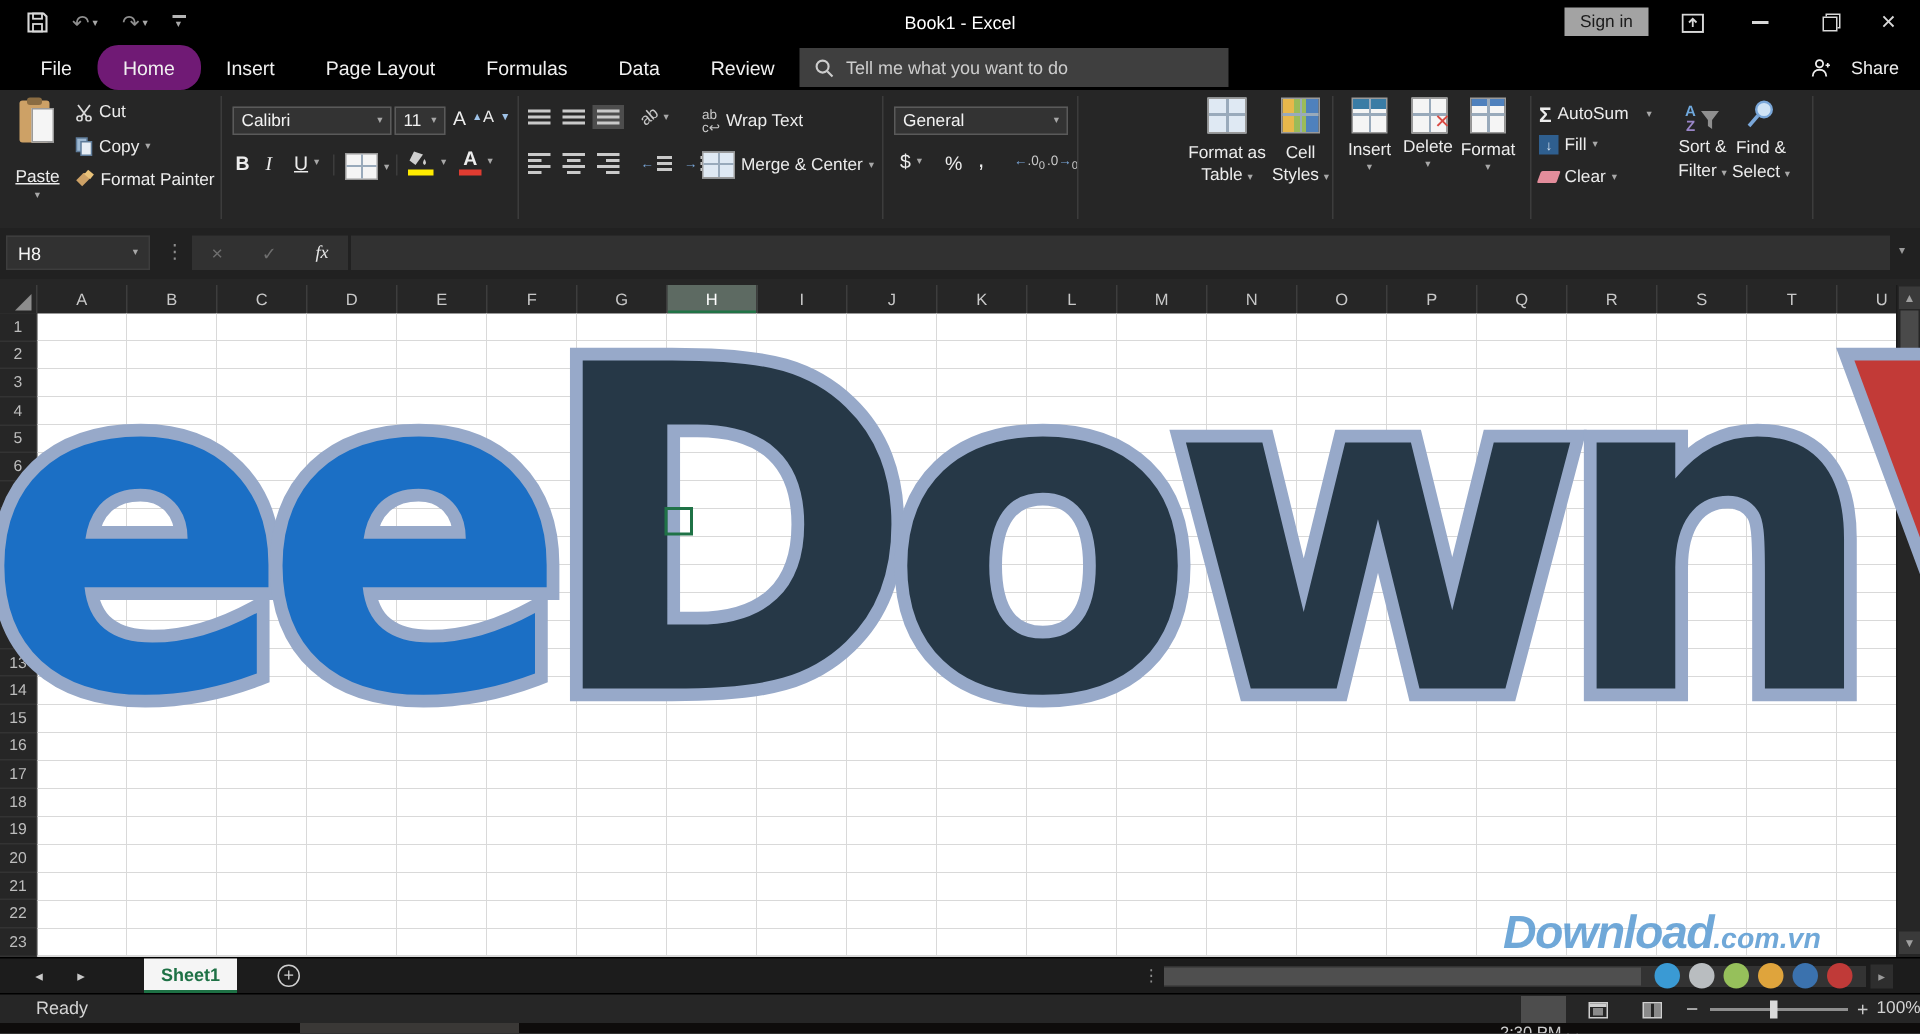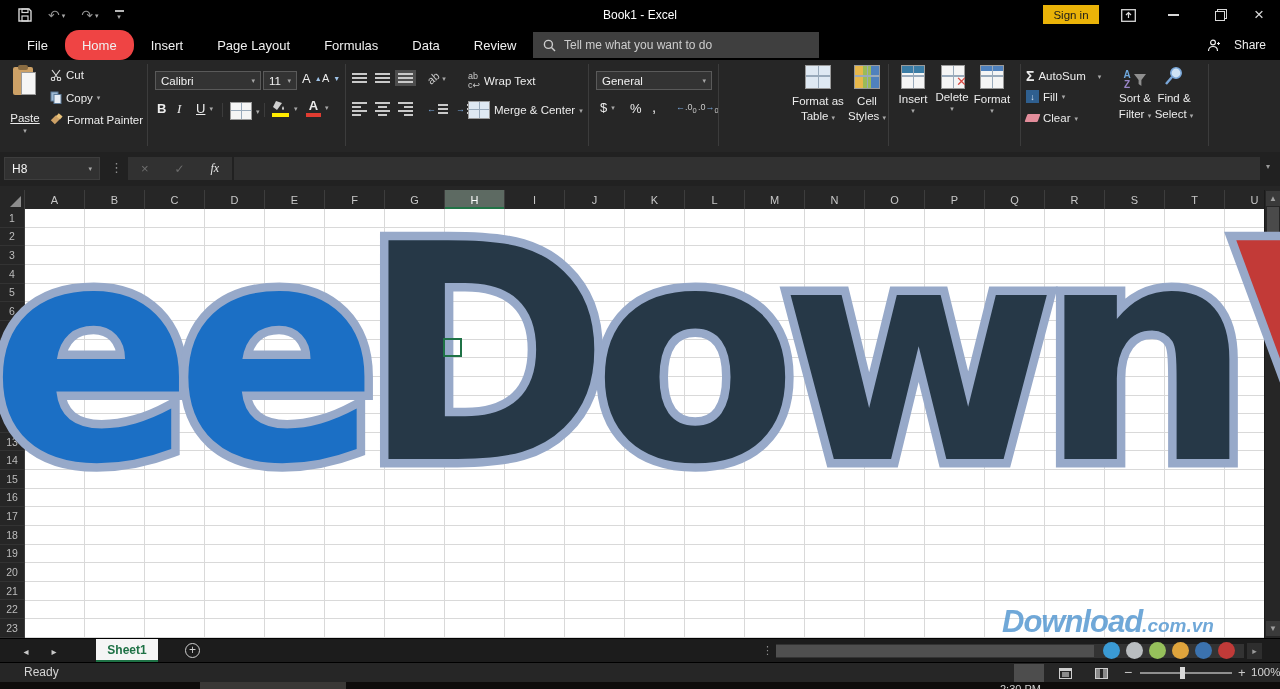--- a/index.html
+++ b/index.html
@@ -7,28 +7,28 @@
        font-family:"Liberation Sans","DejaVu Sans",sans-serif;color:#ececec;
        -webkit-user-select:none;user-select:none;}
   .abs{position:absolute;}
 
   
   .titlebar{position:absolute;left:0;top:0;width:1280px;height:30px;background:#000;}
   .qat{position:absolute;left:18px;top:0;height:30px;display:flex;align-items:center;gap:16px;}
   .qat .qbtn{color:#d8d8d8;font-size:13px;display:flex;align-items:center;gap:2px;}
   .caret{font-size:7px;color:#a8a8a8;line-height:1;}
   .win-title{position:absolute;left:0;right:0;top:0;height:30px;display:flex;align-items:center;justify-content:center;font-size:12px;color:#fff;pointer-events:none;}
-  .signin{position:absolute;left:1043px;top:5px;width:56px;height:19px;background:#eab308;color:#1b1b1b;font-size:11.5px;display:flex;align-items:center;justify-content:center;}
+  .signin{position:absolute;left:1043px;top:5px;width:56px;height:19px;background:#a3a3a3;color:#1b1b1b;font-size:11.5px;display:flex;align-items:center;justify-content:center;}
   .winctl{position:absolute;top:0;height:30px;display:flex;align-items:center;justify-content:center;color:#d8d8d8;}
 
   
   .tabrow{position:absolute;left:0;top:30px;width:1280px;height:30px;background:#000;display:flex;align-items:stretch;}
   .tabs{display:flex;align-items:stretch;padding-left:10px;}
   .tab{display:flex;align-items:center;padding:0 17px;font-size:13px;color:#f0f0f0;cursor:default;}
-  .tab.active{background:#ef4444;border-radius:14px;}
+  .tab.active{background:#701a75;border-radius:14px;}
   .tellme{position:absolute;left:533px;top:32px;width:286px;height:26px;background:#3f3f3f;display:flex;align-items:center;gap:8px;padding-left:10px;box-sizing:border-box;font-size:12px;color:#cdcdcd;}
   .share{position:absolute;right:14px;top:30px;height:30px;display:flex;align-items:center;gap:14px;font-size:12px;color:#ededed;text-align:right;}
 
   
   .ribbon{position:absolute;left:0;top:60px;width:1280px;height:92px;background:#262626;border-bottom:1px solid #1b1b1b;font-size:11.5px;}
   .gsep{position:absolute;top:4px;height:82px;width:1px;background:#3c3c3c;}
   .glabel{position:absolute;top:131px;font-size:11px;color:#bdbdbd;text-align:center;}
   .launcher{position:absolute;top:133px;width:8px;height:8px;border-right:1px solid #a8a8a8;border-bottom:1px solid #a8a8a8;}
   .launcher::after{content:"";position:absolute;right:1px;bottom:1px;width:4px;height:4px;background:linear-gradient(135deg,transparent 45%,#a8a8a8 45%,#a8a8a8 60%,transparent 60%);}
   .rbtn{display:flex;align-items:center;gap:4px;color:#ececec;}

